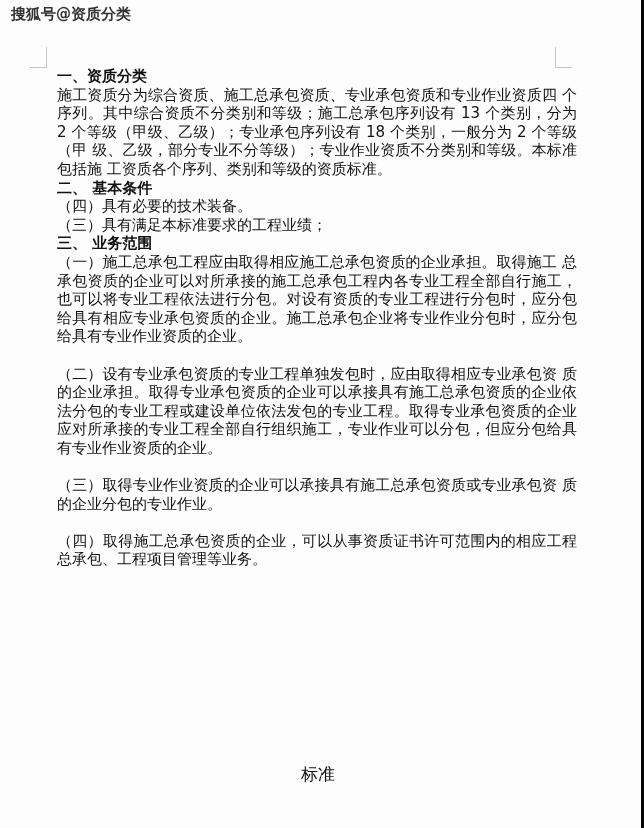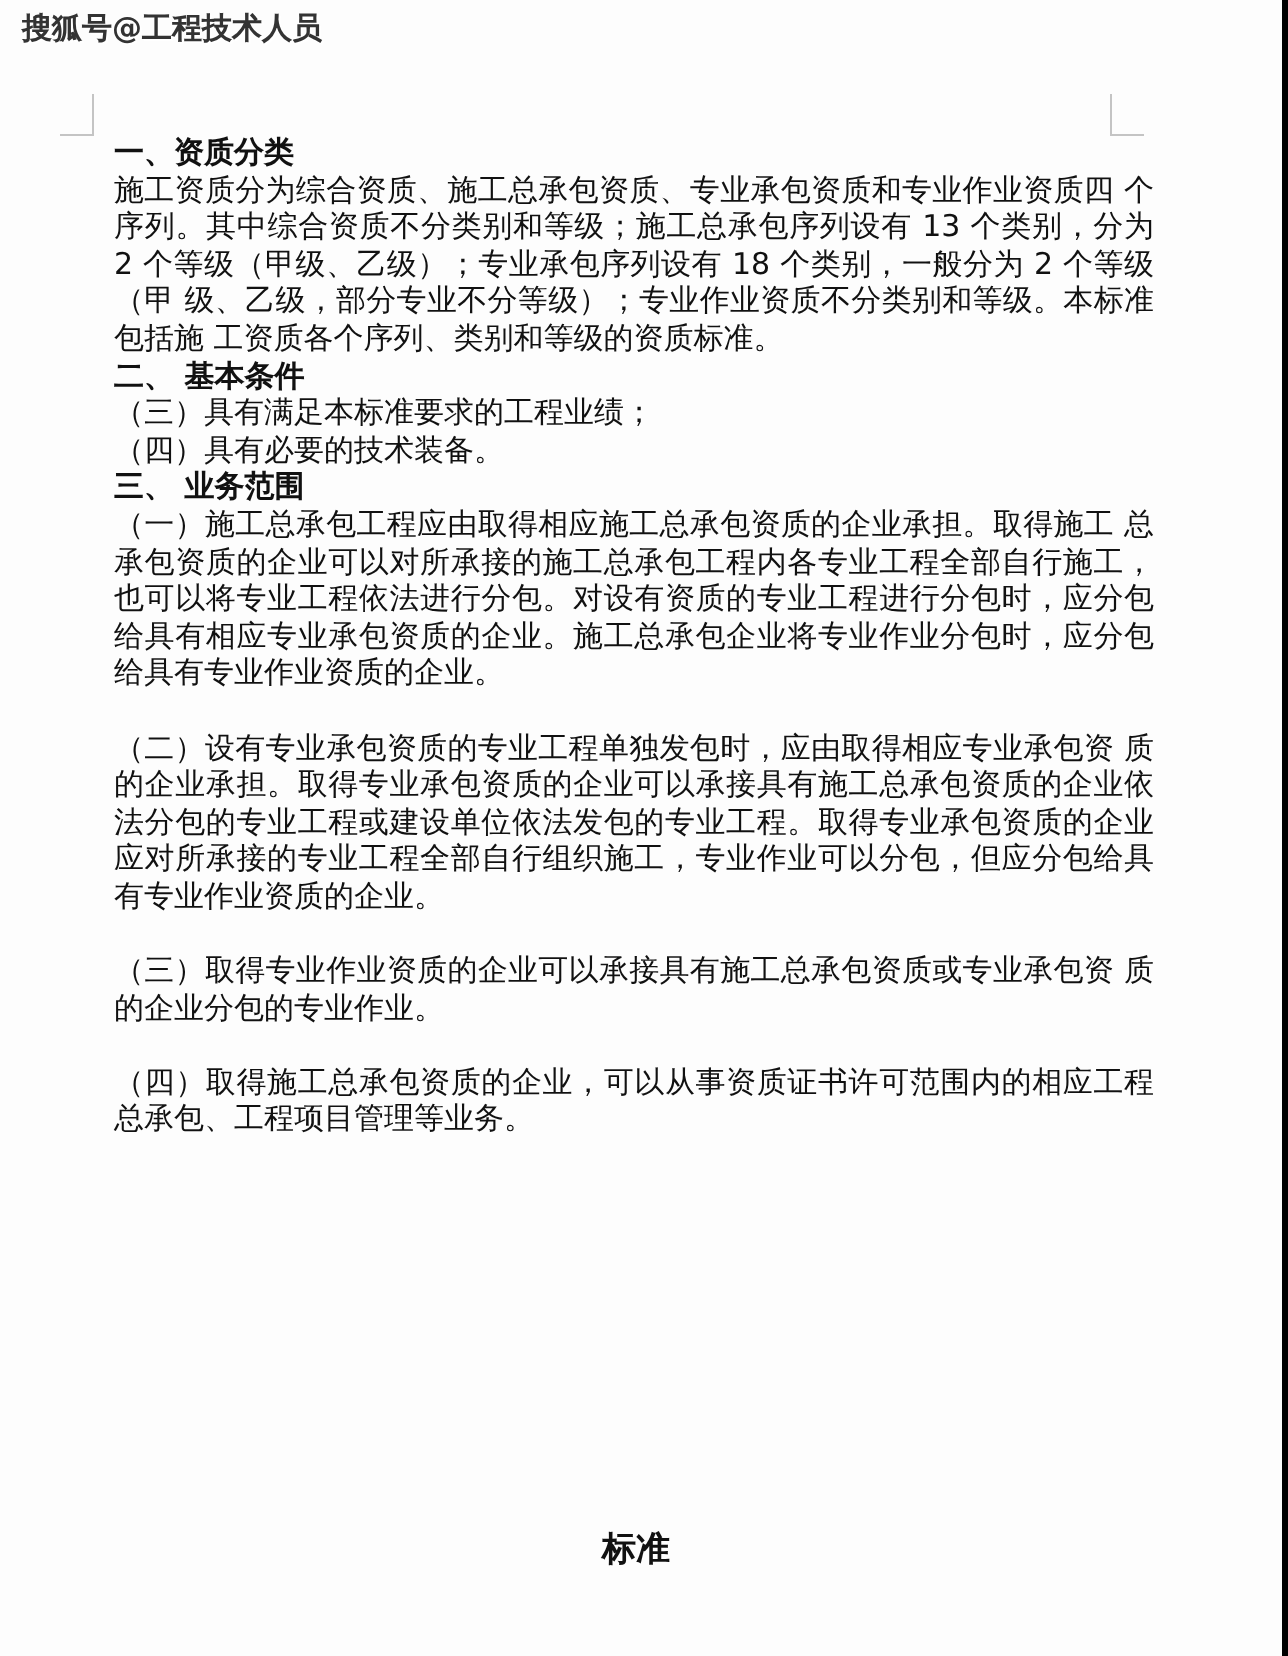--- a/index.html
+++ b/index.html
@@ -83,52 +83,52 @@
     margin: 0;
   }
   .gap {
     height: 18.6px;
   }
   .title-block {
     position: absolute;
     left: 0;
     width: 636px;
     text-align: center;
-    font-weight: bold;
+    font-weight: normal;
     font-family: "DejaVu Serif", "Liberation Serif", serif;
   }
   .doc-title {
     top: 763px;
     font-size: 17px;
   }
   .doc-subtitle {
     top: 835px;
     font-size: 17px;
   }
 </style>
 </head>
 <body>
 
 <div class="right-edge"></div>
 
-<div class="watermark">搜狐号@工程技术人员</div>
+<div class="watermark">搜狐号@资质分类</div>
 
 <div class="corner-tl-v"></div>
 <div class="corner-tl-h"></div>
 <div class="corner-tr-v"></div>
 <div class="corner-tr-h"></div>
 
 <div class="page">
 
   <p class="heading">一、资质分类</p>
   <p class="para">施工资质分为综合资质、施工总承包资质、专业承包资质和专业作业资质四 个序列。其中综合资质不分类别和等级；施工总承包序列设有 13 个类别，分为 2 个等级（甲级、乙级）；专业承包序列设有 18 个类别，一般分为 2 个等级（甲 级、乙级，部分专业不分等级）；专业作业资质不分类别和等级。本标准包括施 工资质各个序列、类别和等级的资质标准。</p>
 
   <p class="heading">二、 基本条件</p>
+  <p class="para">（四）具有必要的技术装备。</p>
   <p class="para">（三）具有满足本标准要求的工程业绩；</p>
-  <p class="para">（四）具有必要的技术装备。</p>
 
   <p class="heading">三、 业务范围</p>
   <p class="para">（一）施工总承包工程应由取得相应施工总承包资质的企业承担。取得施工 总承包资质的企业可以对所承接的施工总承包工程内各专业工程全部自行施工，也可以将专业工程依法进行分包。对设有资质的专业工程进行分包时，应分包给具有相应专业承包资质的企业。施工总承包企业将专业作业分包时，应分包给具有专业作业资质的企业。</p>
   <div class="gap"></div>
   <p class="para">（二）设有专业承包资质的专业工程单独发包时，应由取得相应专业承包资 质的企业承担。取得专业承包资质的企业可以承接具有施工总承包资质的企业依法分包的专业工程或建设单位依法发包的专业工程。取得专业承包资质的企业应对所承接的专业工程全部自行组织施工，专业作业可以分包，但应分包给具有专业作业资质的企业。</p>
   <div class="gap"></div>
   <p class="para">（三）取得专业作业资质的企业可以承接具有施工总承包资质或专业承包资 质的企业分包的专业作业。</p>
   <div class="gap"></div>
   <p class="para">（四）取得施工总承包资质的企业，可以从事资质证书许可范围内的相应工程总承包、工程项目管理等业务。</p>
 </div>

